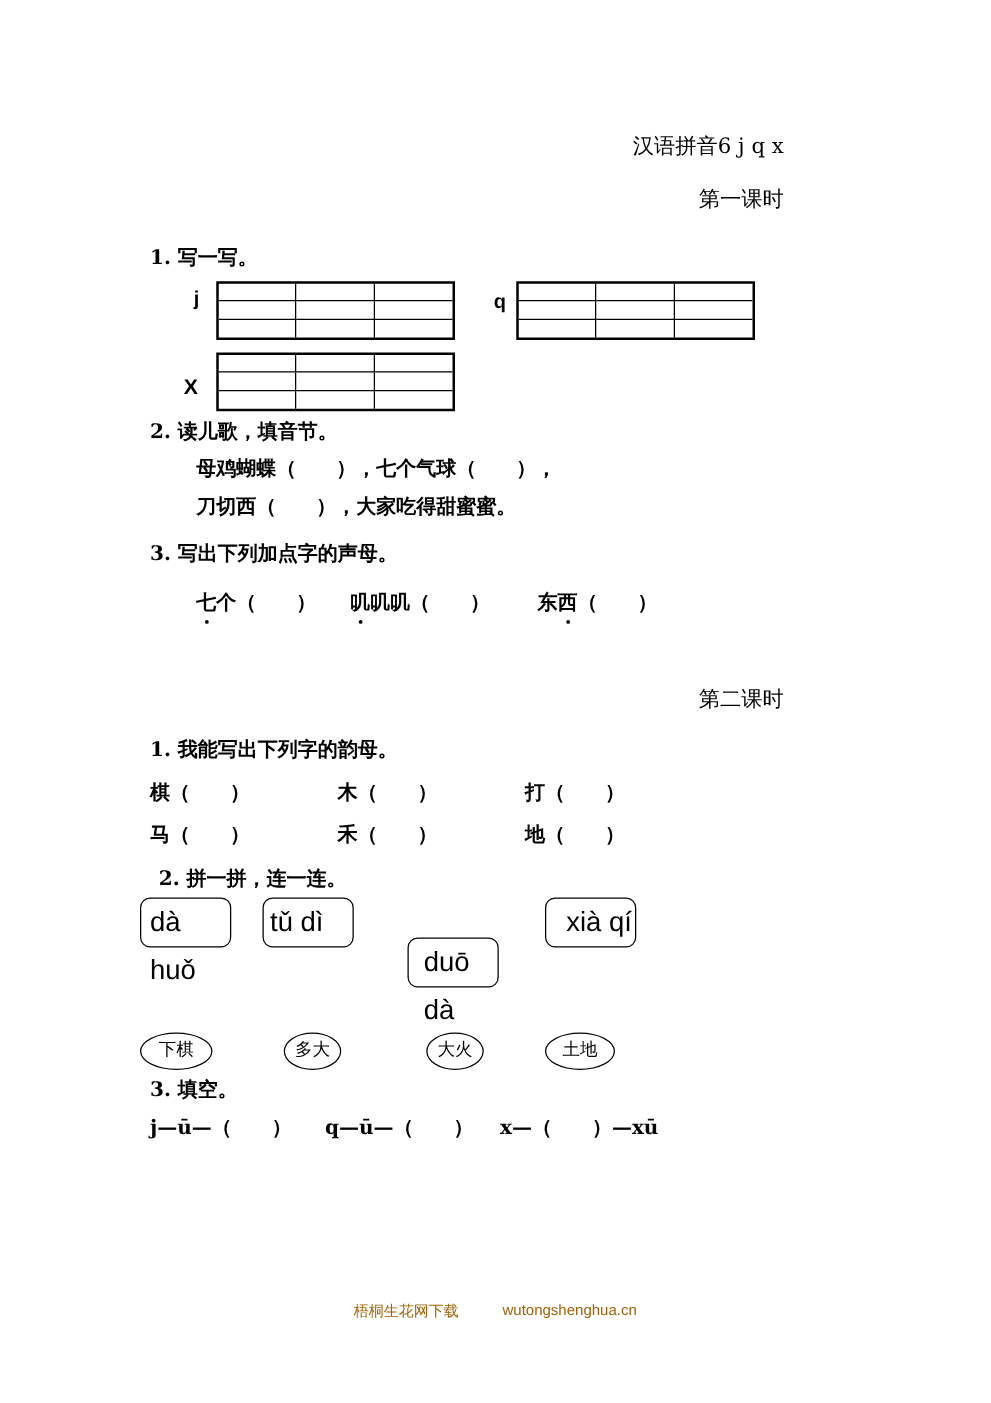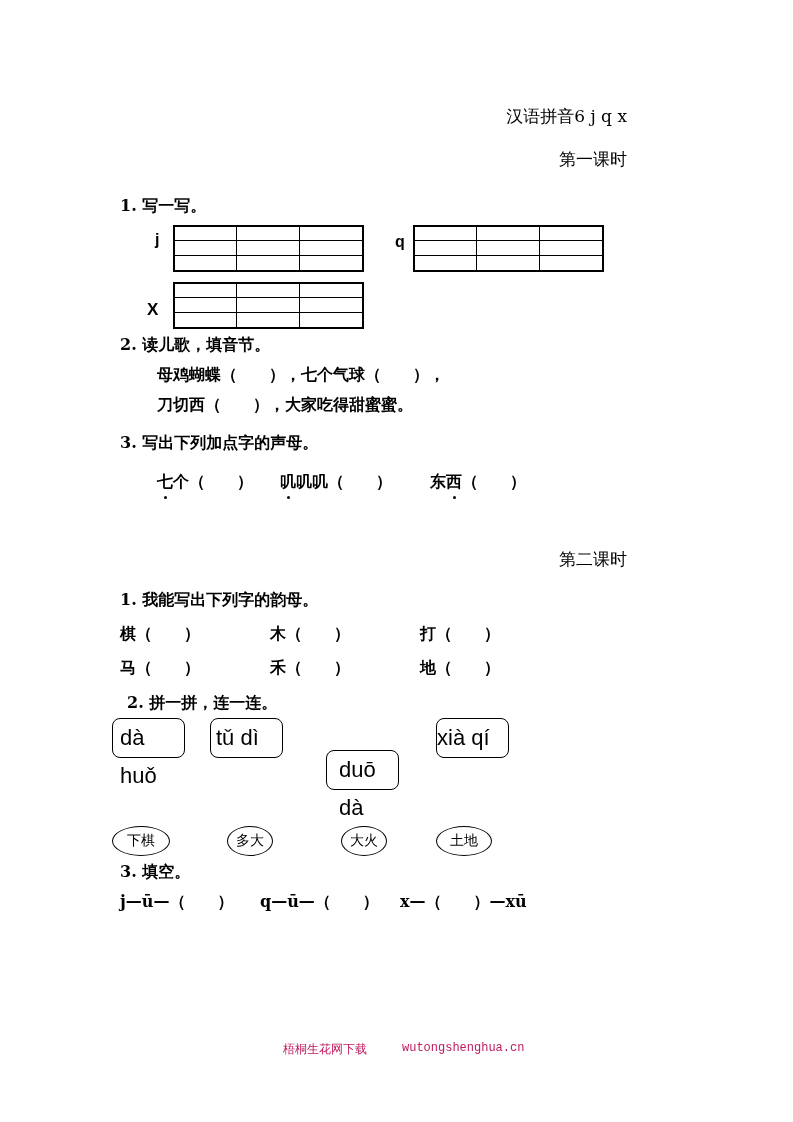--- a/index.html
+++ b/index.html
@@ -10,21 +10,21 @@
   .q { font-size: 16px; font-weight: bold; }
   .grid { position: absolute; border: 2px solid #000; box-sizing: border-box; width: 191px; height: 47px; display: grid; grid-template-columns: 1fr 1fr 1fr; grid-template-rows: 1fr 1fr 1fr; }
   .grid span { border-right: 1.5px solid #000; border-bottom: 1.5px solid #000; }
   .grid span:nth-child(3n) { border-right: none; }
   .grid span:nth-child(n+7) { border-bottom: none; }
   .letter { font-family: "Liberation Sans", "DejaVu Sans", sans-serif; font-weight: bold; font-size: 16px; }
   .dot { position: relative; display: inline-block; }
   .dot::after { content: ""; position: absolute; left: 50%; bottom: -6px; width: 3px; height: 3px; margin-left: -1.5px; border-radius: 50%; background: #000; }
   .pybox { position: absolute; top: 718px; height: 40px; border: 1.5px solid #000; border-radius: 8px; box-sizing: border-box; font-family: "Liberation Sans", "DejaVu Sans", sans-serif; font-size: 22px; line-height: 38px; }
   .oval { position: absolute; top: 826px; height: 30px; border: 1.5px solid #000; border-radius: 50%; box-sizing: border-box; font-size: 14px; line-height: 27px; text-align: center; }
-  .footer { font-size: 12px; color: #be185d; font-family: Liberation Mono, monospace; }
+  .footer { font-size: 12px; color: #a16207; }
 </style>
 </head>
 <body>
 
 <div class="abs title" style="top:105px;">汉语拼音6    j q x</div>
 <div class="abs title" style="top:148px;">第一课时</div>
 
 <div class="abs q" style="left:120px;top:196px;">1. 写一写。</div>
 
 <div class="abs letter" style="left:155px;top:231px;">j</div>
@@ -89,21 +89,21 @@
 <div class="abs q" style="left:420px;top:624px;">打（　　）</div>
 <div class="abs q" style="left:120px;top:658px;">马（　　）</div>
 <div class="abs q" style="left:270px;top:658px;">禾（　　）</div>
 <div class="abs q" style="left:420px;top:658px;">地（　　）</div>
 
 <div class="abs q" style="left:127px;top:693px;">2. 拼一拼，连一连。</div>
 
 <div class="pybox" style="left:112px;width:73px;padding-left:7px;">dà huǒ</div>
 <div class="pybox" style="left:210px;width:73px;padding-left:5px;">tǔ dì</div>
 <div class="pybox" style="left:326px;width:73px;padding-left:12px;margin-top:32px;">duō dà</div>
-<div class="pybox" style="left:436px;width:73px;padding-left:0px;">xià qí</div>
+<div class="pybox" style="left:436px;width:73px;padding-left:16px;">xià qí</div>
 
 <div class="oval" style="left:112px;width:58px;">下棋</div>
 <div class="oval" style="left:227px;width:46px;">多大</div>
 <div class="oval" style="left:341px;width:46px;">大火</div>
 <div class="oval" style="left:436px;width:56px;">土地</div>
 
 <div class="abs q" style="left:120px;top:862px;">3. 填空。</div>
 <div class="abs q" style="left:120px;top:892px;">j—ū—（　　）</div>
 <div class="abs q" style="left:260px;top:892px;">q—ū—（　　）</div>
 <div class="abs q" style="left:400px;top:892px;">x—（　　）—xū</div>

